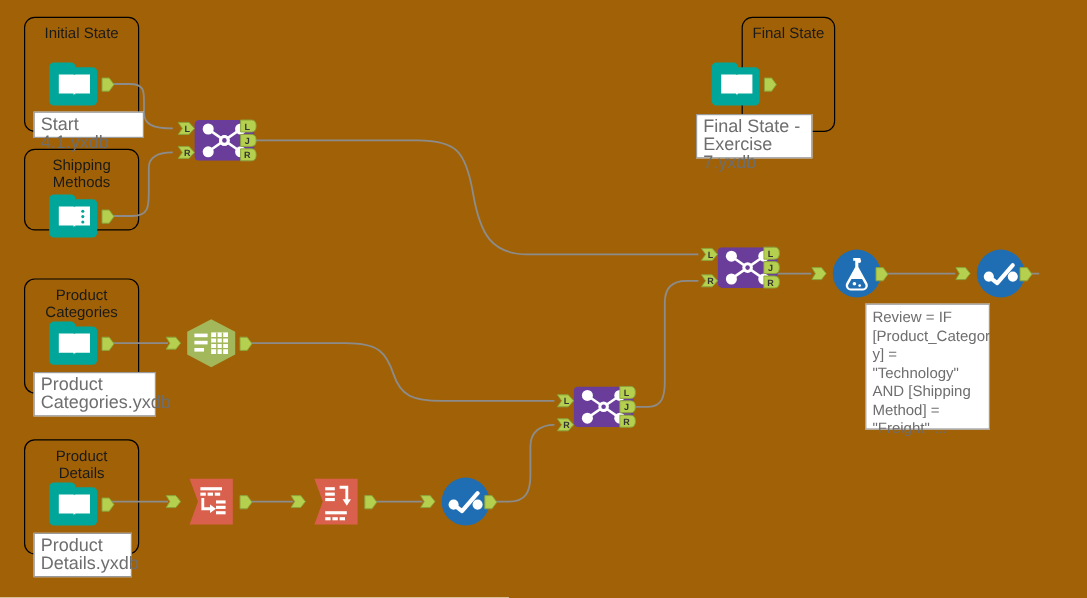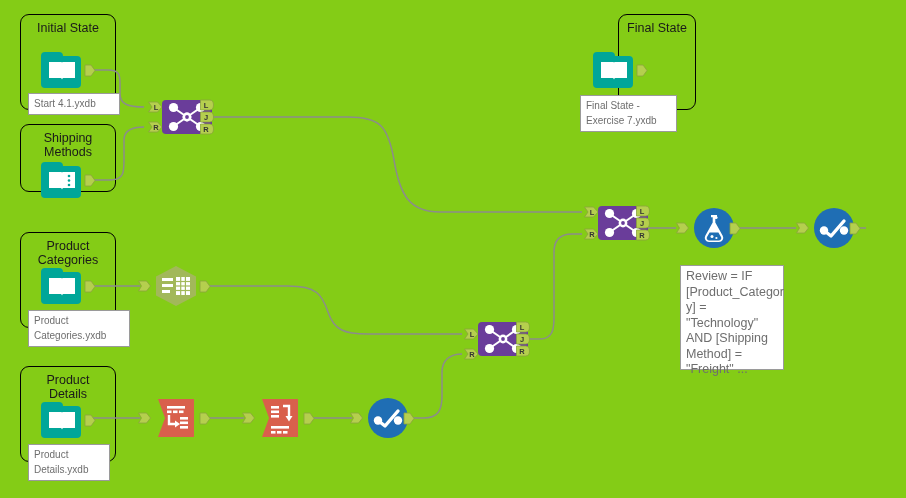--- a/index.html
+++ b/index.html
@@ -4,21 +4,21 @@
 <style>
   html,body{margin:0;padding:0;background:#ffffff;}
   body{
     font-family:"Liberation Sans", sans-serif;
     -webkit-font-smoothing:antialiased;
   }
   #canvas{
     position:relative;
     width:906px;
     height:498px;
-    background:#84cc16;
+    background:#a16207;
     overflow:hidden;
   }
   
   .container-box{
     position:absolute;
     border:1.6px solid #000000;
     border-radius:9px;
     background:transparent;
     box-sizing:border-box;
   }
@@ -31,21 +31,21 @@
     color:#1a1a1a;
     line-height:14px;
     white-space:pre-line;
   }
   
   .file-label{
     position:absolute;
     border:1px solid #9a9a9a;
     background:#ffffff;
     color:#6e6e6e;
-    font-size:10px;
+    font-size:15px;
     line-height:15px;
     padding:2px 5px 3px 5px;
     box-sizing:border-box;
     white-space:pre-line;
     z-index:40;
   }
   
   .annotation-box{
     position:absolute;
     border:1px solid #9a9a9a;
@@ -509,20 +509,20 @@
 
   <div class="file-label" style="left:28px;top:310px;width:102px;height:37px;">Product
 Categories.yxdb</div>
 
   <div class="file-label" style="left:28px;top:444px;width:82px;height:37px;">Product
 Details.yxdb</div>
 
   <div class="file-label" style="left:580px;top:95px;width:97px;height:37px;">Final State -
 Exercise 7.yxdb</div>
 
-  <div class="annotation-box" style="left:680px;top:253px;width:104px;height:105px;margin-top:12px;">Review = IF
+  <div class="annotation-box" style="left:721px;top:253px;width:104px;height:105px;">Review = IF
 [Product_Categor
 y] = "Technology"
 AND [Shipping
 Method] =
 "Freight" ...</div>
 
 </div>
 
 </body></html>

